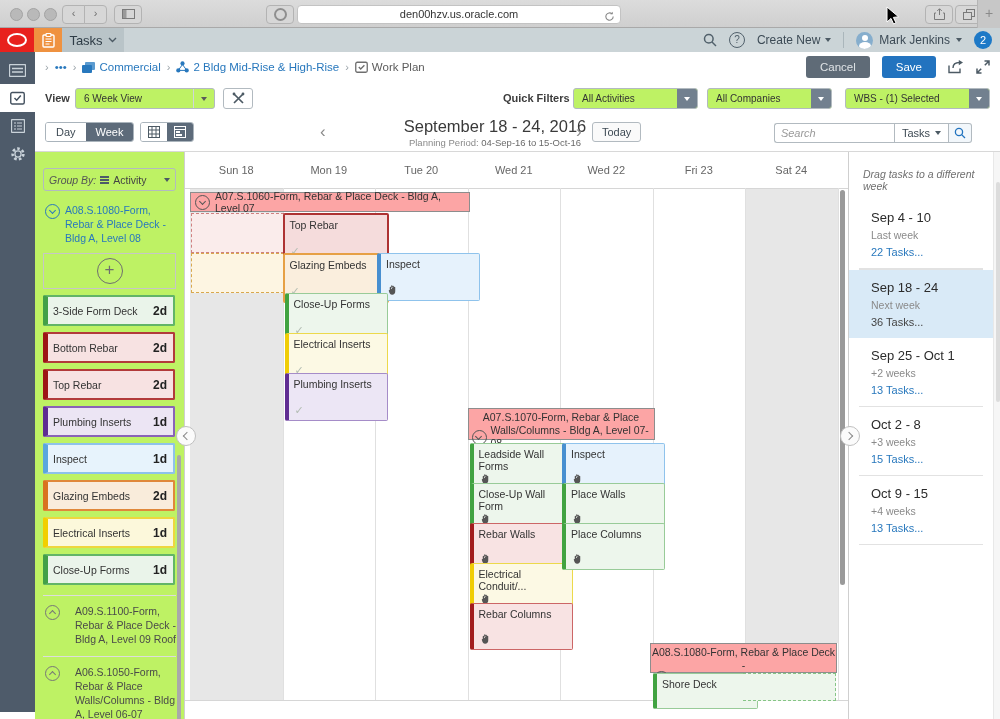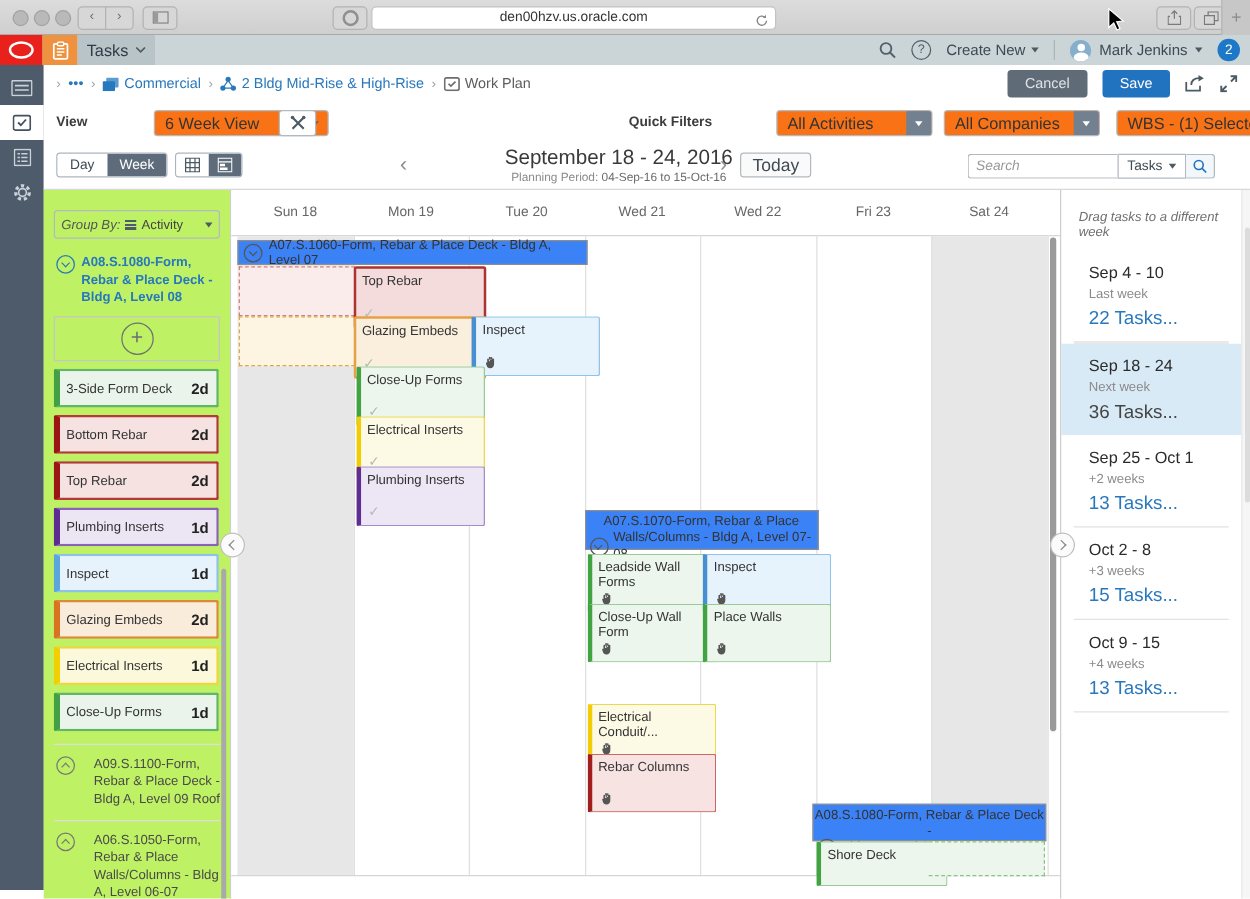--- a/index.html
+++ b/index.html
@@ -41,50 +41,50 @@
   .crumb a{color:#2878bd;text-decoration:none;display:inline-flex;align-items:center;gap:4px;}
   .csep{color:#9aa3a9;font-size:11px;}
   .btn{border:none;border-radius:3px;font-size:11.5px;height:22px;padding:0 14px;cursor:default;font-family:inherit;}
   .btn-cancel{background:#5f6b77;color:#dfe3e6;}
   .btn-save{background:#2273bf;color:#fff;}
   .actions{position:absolute;right:10px;top:4px;display:flex;align-items:center;gap:12px;}
 
   
   .row-view{left:35px;top:82px;width:965px;height:32px;background:#fff;}
   .lbl{font-weight:bold;font-size:11px;color:#3c3c3c;}
-  .selectbox{height:21px;border:1px solid #b2bac0;border-radius:3px;background:#f97316;display:inline-flex;align-items:center;font-size:13px;color:#333;margin-left:48px;}
+  .selectbox{height:21px;border:1px solid #b2bac0;border-radius:3px;background:#bef264;display:inline-flex;align-items:center;font-size:10px;color:#333;}
   .selectbox .sval{padding:0 8px;flex:1;white-space:nowrap;overflow:hidden;}
   .selectbox .sarr{width:20px;align-self:stretch;display:flex;align-items:center;justify-content:center;border-left:1px solid #cfd5da;}
   .selectbox .sarr.slate{background:#72808f;border-left:none;border-radius:0 2px 2px 0;}
   .selectbox .sarr .carett{border-top-color:#5a5a5a;}
   .selectbox .sarr.slate .carett{border-top-color:#fff;}
   .toolbtn{width:30px;height:21px;border:1px solid #b2bac0;border-radius:3px;background:#fff;display:inline-flex;align-items:center;justify-content:center;}
 
   
   .row-tool{left:35px;top:114px;width:965px;height:38px;background:#fff;border-bottom:1px solid #d8d8d8;}
   .seg{display:inline-flex;height:20px;border-radius:3px;overflow:hidden;border:1px solid #aab4bc;font-size:11px;}
   .seg .sgi{padding:0 10px;line-height:20px;background:#fff;color:#3e4a54;display:flex;align-items:center;justify-content:center;}
   .seg .sgi.on{background:#5d6b7a;color:#fff;}
   .navchev{font-size:17px;color:#8a8a8a;}
   .ptitle{font-size:16.5px;color:#3a3a3a;white-space:nowrap;}
   .pplan{font-size:9.5px;color:#8a8a8a;margin-top:1px;}
   .pplan b{font-weight:normal;color:#6a6a6a;}
-  .todaybtn{height:20px;border:1px solid #b2bac0;border-radius:3px;background:#fafafa;font-size:14px;color:#3e4a54;padding:0 9px;font-family:inherit;}
+  .todaybtn{height:20px;border:1px solid #b2bac0;border-radius:3px;background:#fafafa;font-size:11px;color:#3e4a54;padding:0 9px;font-family:inherit;}
   .searchwrap{position:absolute;right:28px;top:9px;display:flex;height:20px;}
   .searchwrap input{width:120px;height:20px;border:1px solid #b2bac0;border-right:none;border-radius:3px 0 0 3px;font-size:11px;padding:0 6px;font-family:inherit;box-sizing:border-box;color:#333;}
   .searchwrap input::placeholder{font-style:italic;color:#999;}
   .scope{border:1px solid #b2bac0;background:#fff;display:flex;align-items:center;gap:5px;font-size:11px;color:#3e4a54;padding:0 7px;}
   .sbtn{width:22px;border:1px solid #b2bac0;border-left:none;border-radius:0 3px 3px 0;background:#f2f7fb;display:flex;align-items:center;justify-content:center;}
 
   
   .lpanel{left:35px;top:152px;width:150px;height:567px;background:#bef264;border-right:1px solid #cfcfcf;}
   .groupby{margin:16px 8px 0 8px;height:21px;border:1px solid #b2bac0;border-radius:3px;display:flex;align-items:center;font-size:10.5px;color:#444;padding:0 5px;gap:4px;}
   .gbl{font-style:italic;color:#555;}
   .gicon{width:9px;height:8px;background:linear-gradient(#4e5b6a 2px,transparent 2px,transparent 3px,#4e5b6a 3px,#4e5b6a 5px,transparent 5px,transparent 6px,#4e5b6a 6px);}
-  .actlink{margin:12px 8px 0 10px;font-size:10.5px;line-height:14px;color:#2878bd;display:flex;gap:5px;font-weight:bold;}
+  .actlink{margin:12px 8px 0 10px;font-size:10.5px;line-height:14px;color:#2878bd;display:flex;gap:5px;}
   .actlink .cchev{flex:0 0 auto;margin-top:1px;}
   .addbox{margin:8px 8px 0 8px;height:34px;border:1px solid #c6c6c6;display:flex;align-items:center;justify-content:center;}
   .pluscirc{width:24px;height:24px;border:1.5px solid #6f6f6f;border-radius:50%;color:#6f6f6f;font-size:17px;line-height:22px;text-align:center;font-weight:300;}
   .ltask{margin:6px 9px 0 8px;height:31px;border-radius:2px;display:flex;align-items:center;padding:0 6px 0 5px;box-sizing:border-box;}
   .ltask .tn{flex:1;font-size:10.5px;color:#333;}
   .ltask .td{font-size:12px;font-weight:bold;color:#222;}
   .l-green{background:#eaf4ea;border:2px solid #62b567;border-left:5px solid #43a047;}
   .l-red{background:#f7e2e2;border:2px solid #b23a3a;border-left:5px solid #9c1515;}
   .l-purple{background:#ece5f4;border:2px solid #8a63b8;border-left:5px solid #5e2d91;}
   .l-blue{background:#e7f3fc;border:2px solid #8ec2ea;border-left:5px solid #5ba6dc;}
@@ -94,21 +94,21 @@
   .collapsed{margin:8px 8px 0 10px;font-size:10.5px;line-height:14px;color:#4a4a4a;display:flex;gap:15px;}
   .collapsed .cchev{flex:0 0 auto;margin-top:1px;color:#777;}
   .lscroll{position:absolute;right:3px;top:303px;width:4px;height:340px;background:#a9a9a9;border-radius:2px;}
 
   
   .cal{left:185px;top:152px;width:663px;height:567px;background:#fff;}
   .dayhdr{position:absolute;top:0;height:36px;font-size:11px;color:#666;display:flex;align-items:center;justify-content:center;width:92.5px;}
   .calline{position:absolute;top:36px;height:512px;width:1px;background:#e0e0e0;}
   .hline{position:absolute;left:0;width:663px;height:1px;background:#d6d6d6;}
   .wkend{position:absolute;background:#e7e7e7;width:92.5px;}
-  .ghdr{position:absolute;background:#3b82f6;border:1px solid #8d8d8d;font-size:10.5px;color:#333;}
+  .ghdr{position:absolute;background:#fca5a5;border:1px solid #8d8d8d;font-size:10.5px;color:#333;}
   .ghdr .g1{display:flex;align-items:center;gap:5px;padding:0 4px;height:100%;}
   .ghdr .gl1{text-align:center;padding-top:2px;}
   .ghdr .gl2{display:flex;align-items:center;gap:4px;padding:0 3px;}
   .cchev{width:13px;height:13px;border:1px solid currentColor;border-radius:50%;position:relative;display:inline-block;flex:0 0 auto;}
   .cchev::before{content:"";position:absolute;left:3.5px;top:3px;width:4px;height:4px;border-right:1.4px solid currentColor;border-bottom:1.4px solid currentColor;transform:rotate(45deg);}
   .cchev.up::before{transform:rotate(-135deg);top:5px;}
   .ccard{position:absolute;border-radius:2px;font-size:10.5px;color:#333;padding:4px 5px;line-height:12px;}
   .ccard .st{position:absolute;left:6px;bottom:4px;}
   .chk{color:#b2bcb2;font-size:11px;}
   .e-green{background:#edf6ec;border:1px solid #98cb98;border-left:4px solid #41a341;}
@@ -126,21 +126,21 @@
   .handle::before{content:"";position:absolute;left:6px;top:5.5px;width:5px;height:5px;border-right:1.4px solid #8a8a8a;border-bottom:1.4px solid #8a8a8a;}
   .handle.left::before{transform:rotate(135deg);left:7px;}
   .handle.right::before{transform:rotate(-45deg);left:4.5px;}
 
   
   .rpanel{left:848px;top:152px;width:145px;height:567px;background:#fff;border-left:1px solid #cfcfcf;}
   .hint{font-style:italic;font-size:10.5px;color:#6f6f6f;margin:16px 0 8px 14px;}
   .witem{padding:10px 8px 10px 22px;position:relative;}
   .witem .wr{font-size:13px;color:#2b2b2b;}
   .witem .wrel{font-size:10.5px;color:#8a8a8a;margin-top:4px;}
-  .witem .wl{font-size:15px;color:#2878bd;margin-top:5px;}
+  .witem .wl{font-size:11px;color:#2878bd;margin-top:5px;}
   .witem.sel{background:#d9eaf7;}
   .witem.sel .wl{color:#444;}
   .wdiv{border-top:1px solid #e2e2e2;margin:0 10px;}
   .pagescroll{left:993px;top:152px;width:7px;height:567px;background:#f6f6f6;border-left:1px solid #e8e8e8;}
   .pagescroll i{position:absolute;left:1.5px;top:30px;width:4px;height:220px;background:#dcdcdc;border-radius:2px;}
 
   a{text-decoration:none;}
   svg{display:block;}
 </style>
 </head>
@@ -518,20 +518,28 @@
         </span>
     </div>
     <div class="ccard e-green" style="left:284.5px;top:331px;width:88px;height:37px">
       <span>Close-Up Wall Form</span>
       <span class="st">
           <svg width="11" height="11" viewBox="0 0 16 16">
             <path d="M4 8V3.5a1 1 0 0 1 2 0V7m0-4.5v-1a1 1 0 0 1 2 0V7m0-5a1 1 0 0 1 2 0v5m0-3.5a1 1 0 0 1 2 0V9c0 3-1.6 5-4.6 5-2.4 0-3.4-1.6-4-3L2.6 8.4c-.3-.8.8-1.5 1.4-.7z" fill="#555"></path>
           </svg>
         </span>
     </div>
+    <div class="ccard e-red" style="left:284.5px;top:371px;width:88px;height:37px">
+      <span>Rebar Walls</span>
+      <span class="st">
+          <svg width="11" height="11" viewBox="0 0 16 16">
+            <path d="M4 8V3.5a1 1 0 0 1 2 0V7m0-4.5v-1a1 1 0 0 1 2 0V7m0-5a1 1 0 0 1 2 0v5m0-3.5a1 1 0 0 1 2 0V9c0 3-1.6 5-4.6 5-2.4 0-3.4-1.6-4-3L2.6 8.4c-.3-.8.8-1.5 1.4-.7z" fill="#555"></path>
+          </svg>
+        </span>
+    </div>
     <div class="ccard e-yellow" style="left:284.5px;top:411px;width:88px;height:37px">
       <span>Electrical Conduit/...</span>
       <span class="st">
           <svg width="11" height="11" viewBox="0 0 16 16">
             <path d="M4 8V3.5a1 1 0 0 1 2 0V7m0-4.5v-1a1 1 0 0 1 2 0V7m0-5a1 1 0 0 1 2 0v5m0-3.5a1 1 0 0 1 2 0V9c0 3-1.6 5-4.6 5-2.4 0-3.4-1.6-4-3L2.6 8.4c-.3-.8.8-1.5 1.4-.7z" fill="#555"></path>
           </svg>
         </span>
     </div>
     <div class="ccard e-red" style="left:284.5px;top:451px;width:88px;height:37px">
       <span>Rebar Columns</span>
@@ -545,20 +553,28 @@
     <div class="ccard e-blue" style="left:377px;top:291px;width:88px;height:37px">
       <span>Inspect</span>
       <span class="st">
           <svg width="11" height="11" viewBox="0 0 16 16">
             <path d="M4 8V3.5a1 1 0 0 1 2 0V7m0-4.5v-1a1 1 0 0 1 2 0V7m0-5a1 1 0 0 1 2 0v5m0-3.5a1 1 0 0 1 2 0V9c0 3-1.6 5-4.6 5-2.4 0-3.4-1.6-4-3L2.6 8.4c-.3-.8.8-1.5 1.4-.7z" fill="#555"></path>
           </svg>
         </span>
     </div>
     <div class="ccard e-green" style="left:377px;top:331px;width:88px;height:37px">
       <span>Place Walls</span>
+      <span class="st">
+          <svg width="11" height="11" viewBox="0 0 16 16">
+            <path d="M4 8V3.5a1 1 0 0 1 2 0V7m0-4.5v-1a1 1 0 0 1 2 0V7m0-5a1 1 0 0 1 2 0v5m0-3.5a1 1 0 0 1 2 0V9c0 3-1.6 5-4.6 5-2.4 0-3.4-1.6-4-3L2.6 8.4c-.3-.8.8-1.5 1.4-.7z" fill="#555"></path>
+          </svg>
+        </span>
+    </div>
+    <div class="ccard e-green" style="left:377px;top:371px;width:88px;height:37px">
+      <span>Place Columns</span>
       <span class="st">
           <svg width="11" height="11" viewBox="0 0 16 16">
             <path d="M4 8V3.5a1 1 0 0 1 2 0V7m0-4.5v-1a1 1 0 0 1 2 0V7m0-5a1 1 0 0 1 2 0v5m0-3.5a1 1 0 0 1 2 0V9c0 3-1.6 5-4.6 5-2.4 0-3.4-1.6-4-3L2.6 8.4c-.3-.8.8-1.5 1.4-.7z" fill="#555"></path>
           </svg>
         </span>
     </div>
 
     <div class="ghdr" style="left:465px;top:491px;width:185px;height:28px;line-height:12.5px">
       <div class="gl1">A08.S.1080-Form, Rebar &amp; Place Deck -</div>
       <div class="gl2">

